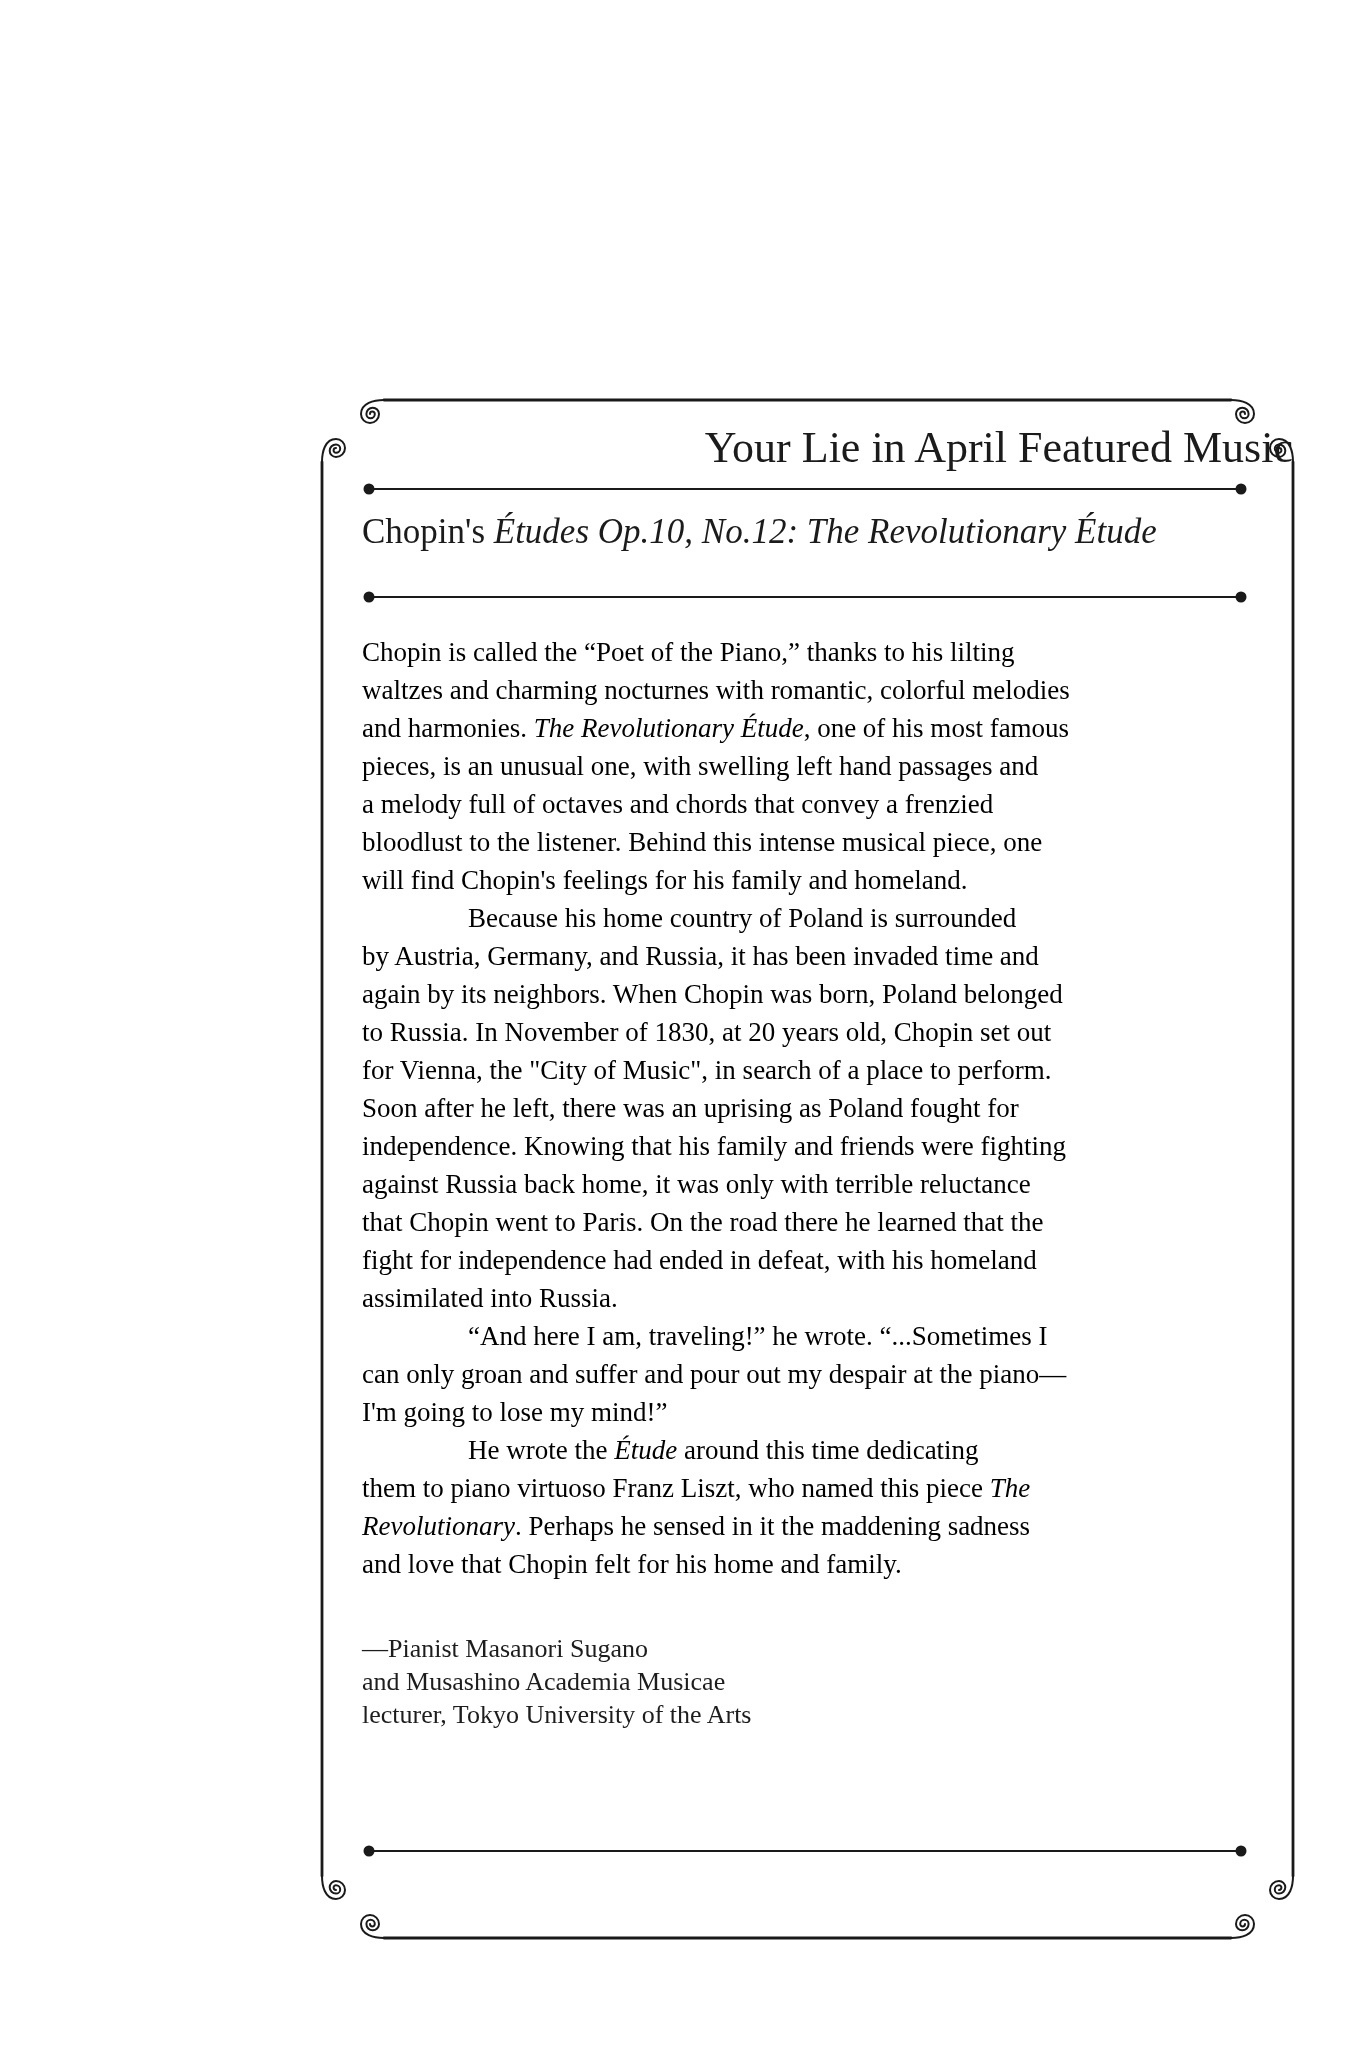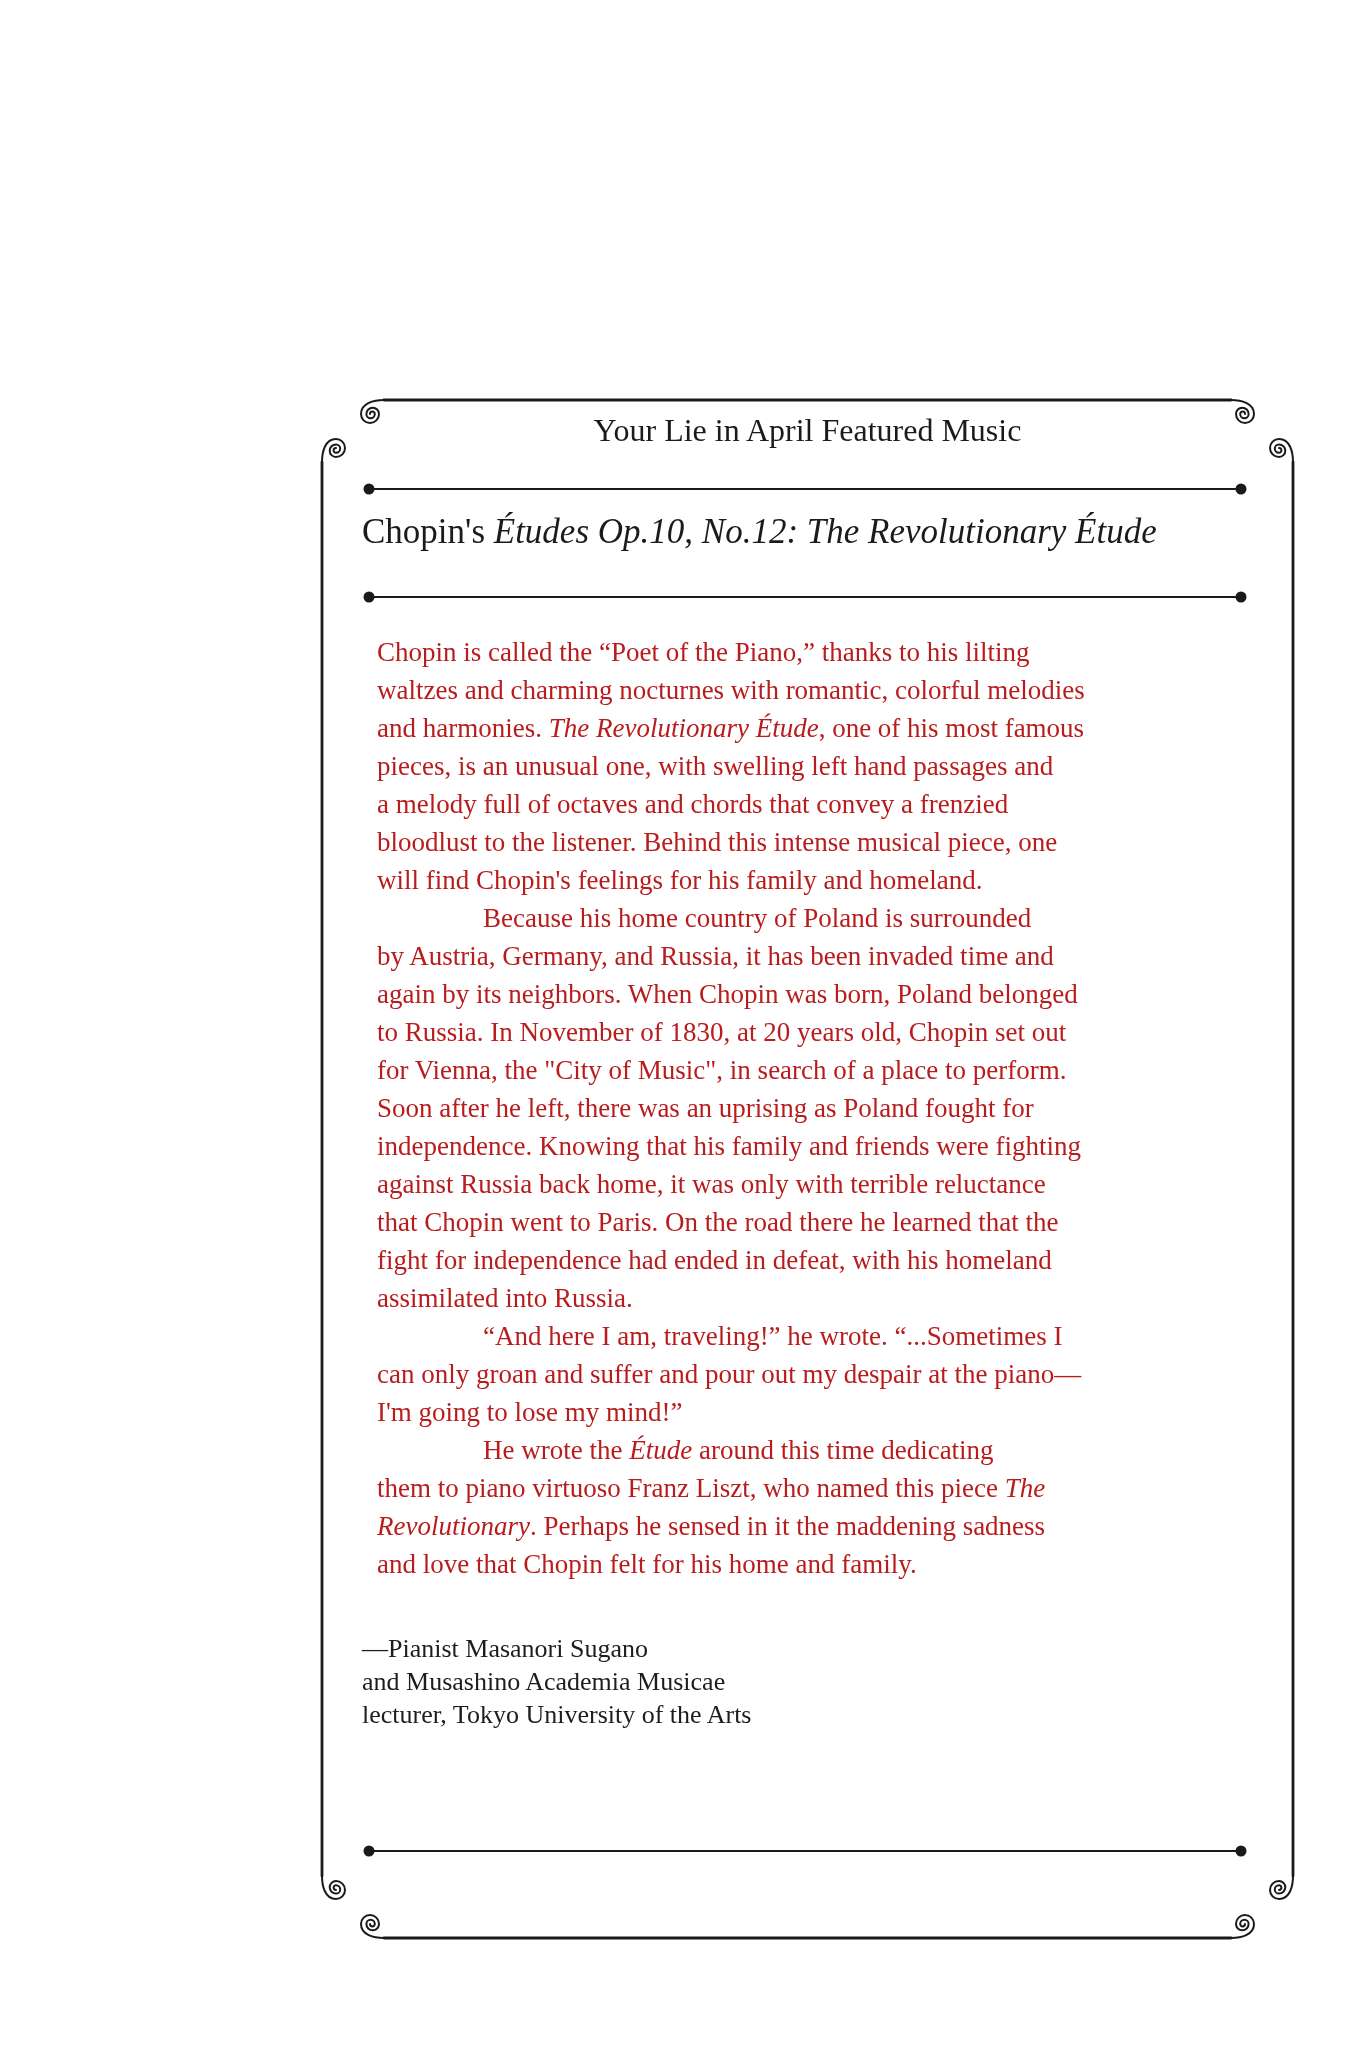--- a/index.html
+++ b/index.html
@@ -8,37 +8,37 @@
     background:#ffffff;
     position:relative;
     font-family:"Liberation Serif","DejaVu Serif",serif;
     color:#1c1c1c;
     overflow:hidden;
   }
   .frame-svg{
     position:absolute;left:0;top:0;width:1365px;height:2048px;
   }
   .page-title{
-    position:absolute;left:322px;top:412px;width:971px;
-    text-align:center;
-    font-size:32px;
+    position:absolute;left:322px;top:422px;width:971px;
+    text-align:right;
+    font-size:44px;
     color:#1b1b1b;
     white-space:nowrap;
   }
   .subtitle{
     position:absolute;left:362px;top:512px;width:900px;
     font-size:35px;
     color:#1b1b1b;
     white-space:nowrap;
   }
   .subtitle i{}
   .body-text{
-    position:absolute;left:377px;top:633px;width:905px;
+    position:absolute;left:362px;top:633px;width:905px;
     font-size:27px;line-height:38px;
-    color:#b91c1c;
+    color:#000000;
   }
   .body-text p{margin:0;white-space:nowrap;}
   .body-text p.indent{text-indent:106px;}
   .attribution{
     position:absolute;left:362px;top:1632px;width:883px;
     text-align:left;
     font-size:26px;line-height:33px;
     color:#1d1d1d;
   }
 </style>

